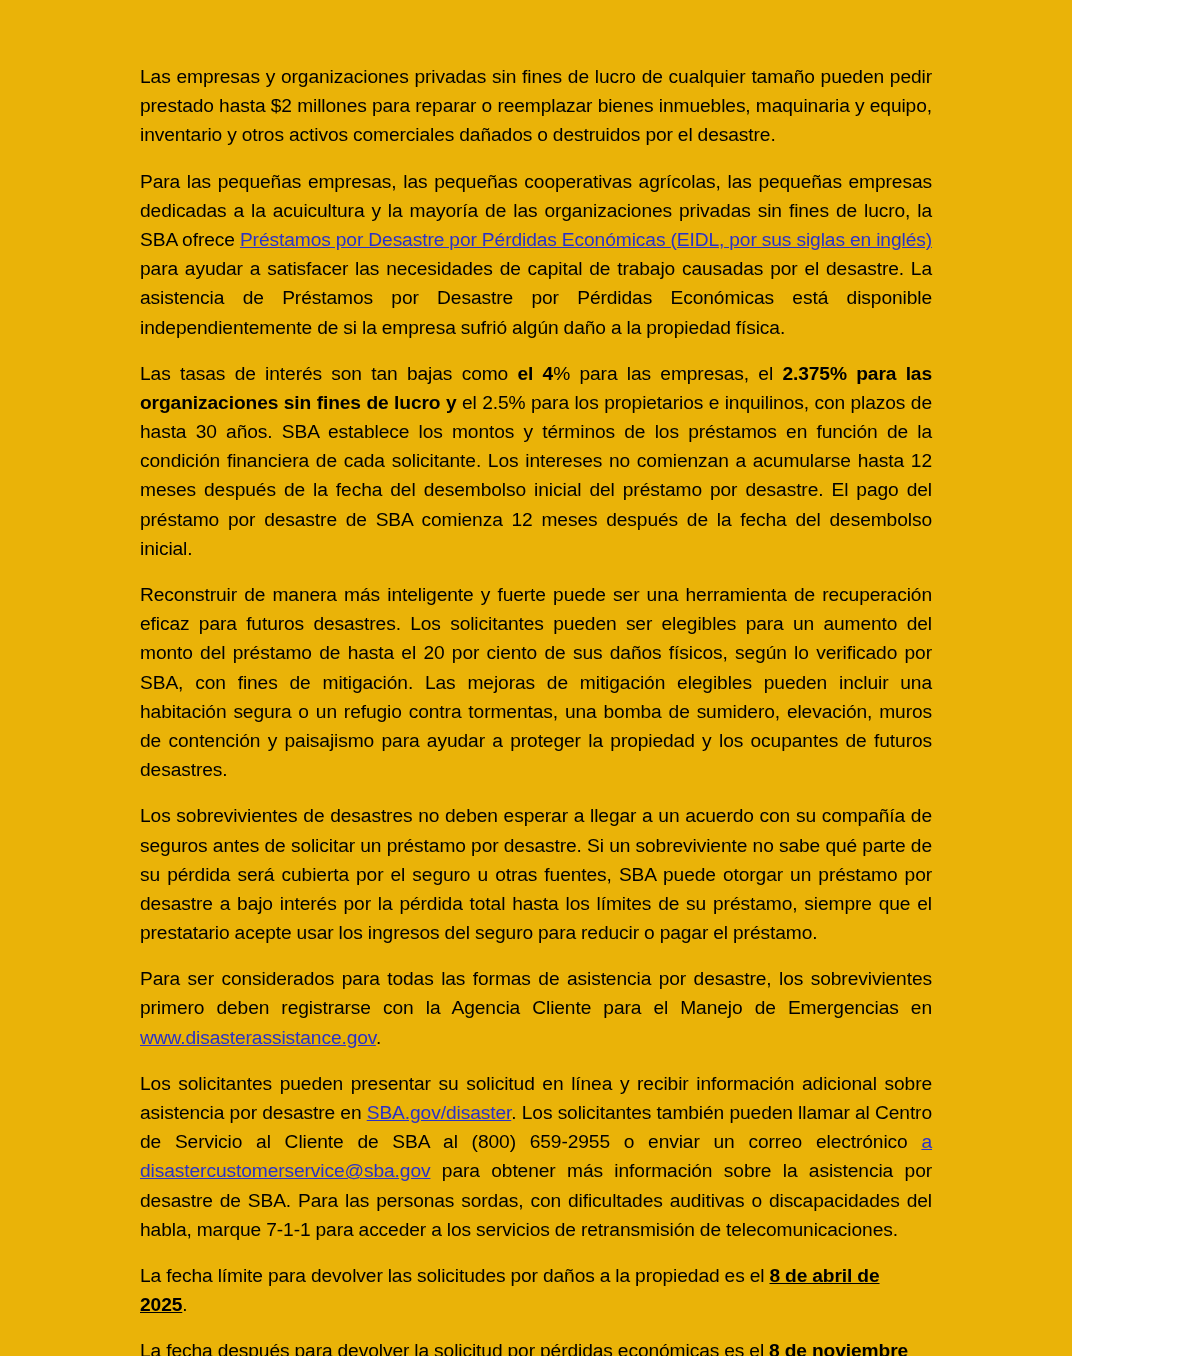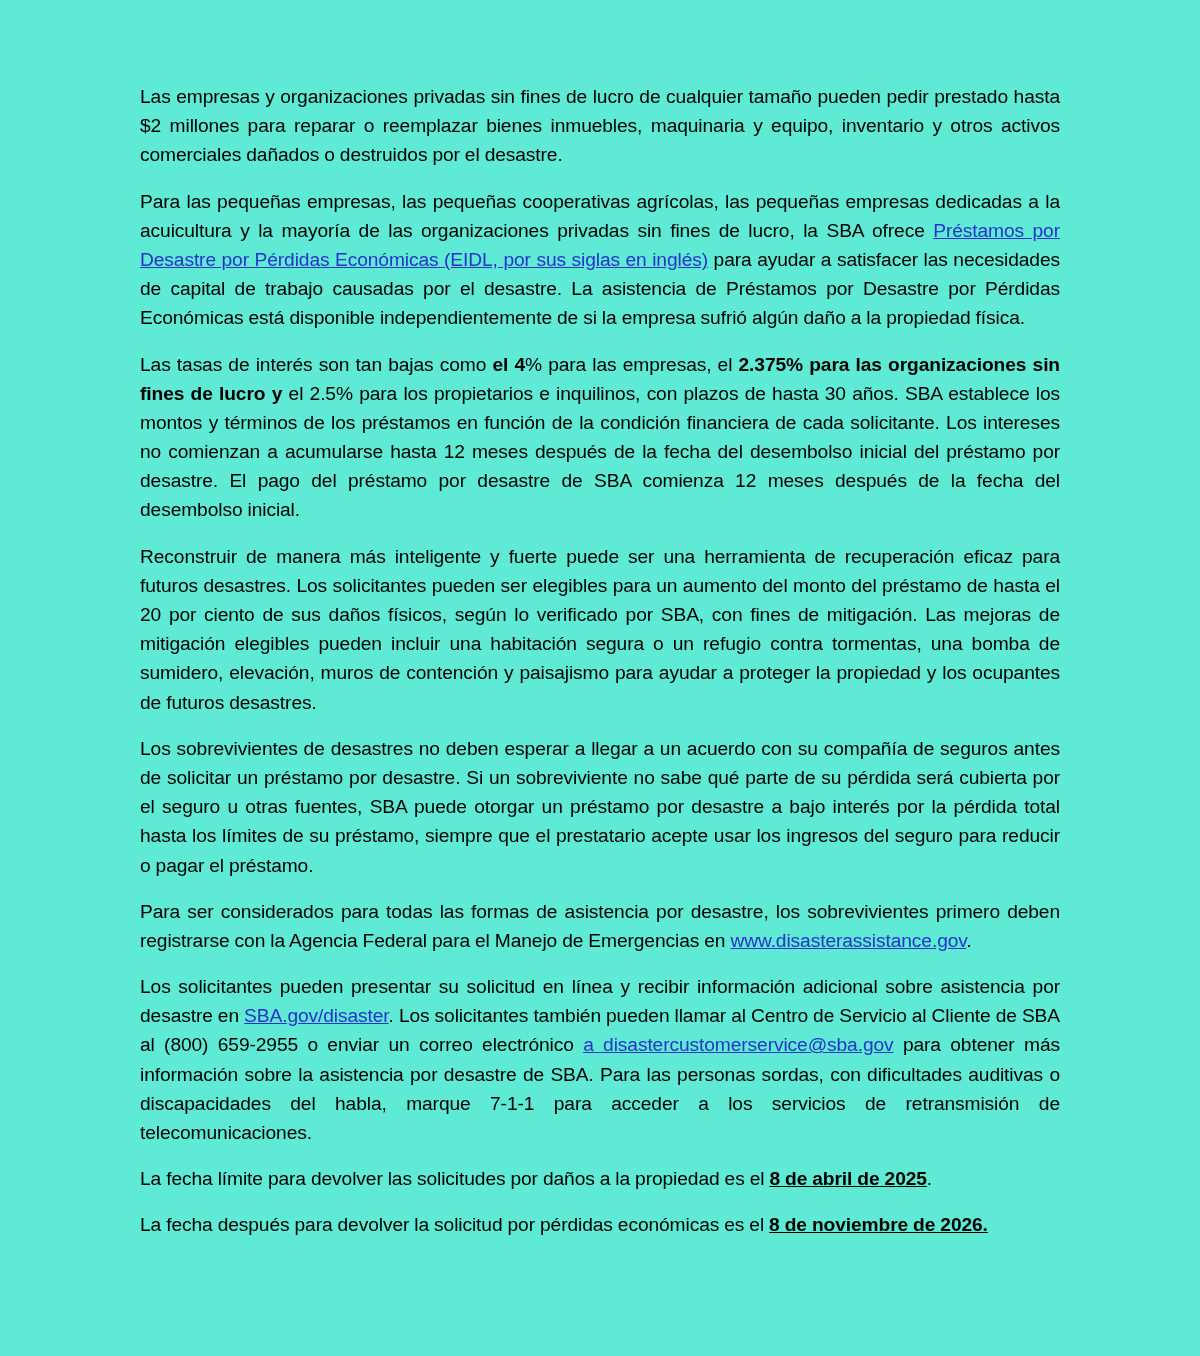--- a/index.html
+++ b/index.html
@@ -9,24 +9,24 @@
   }
   body {
     width: 1200px;
     height: 1356px;
     font-family: "Liberation Sans", sans-serif;
     color: #000000;
     overflow: hidden;
   }
   .page {
     box-sizing: border-box;
-    width: 1200px;
+    width: 1072px;
     height: 1356px;
-    padding: 82px 140px 0 140px;
-    background: #5eead4;
+    padding: 62px 140px 0 140px;
+    background: #eab308;
   }
   p.para {
     margin: 0 0 17px 0;
     font-size: 19.2px;
     line-height: 1.52;
     text-align: justify;
     text-justify: inter-word;
     letter-spacing: -0.1px;
     word-spacing: -0.2px;
   }
@@ -53,18 +53,18 @@
 </head>
 <body>
 
 <div class="page">
   <div id="doc-body">
       <p class="para"><span>Las empresas y organizaciones privadas sin fines de lucro de cualquier tamaño pueden pedir prestado hasta $2 millones para reparar o reemplazar bienes inmuebles, maquinaria y equipo, inventario y otros activos comerciales dañados o destruidos por el desastre.</span></p>
       <p class="para"><span>Para las pequeñas empresas, las pequeñas cooperativas agrícolas, las pequeñas empresas dedicadas a la acuicultura y la mayoría de las organizaciones privadas sin fines de lucro, la SBA ofrece </span><a class="link" href="#" style="color: rgb(42, 50, 200);">Préstamos por Desastre por Pérdidas Económicas (EIDL, por sus siglas en inglés)</a><span> para ayudar a satisfacer las necesidades de capital de trabajo causadas por el desastre. La asistencia de Préstamos por Desastre por Pérdidas Económicas está disponible independientemente de si la empresa sufrió algún daño a la propiedad física.</span></p>
       <p class="para"><span>Las tasas de interés son tan bajas como </span><b>el 4</b><span>% para las empresas, el </span><b>2.375% para las organizaciones sin fines de lucro y</b><span> el 2.5% para los propietarios e inquilinos, con plazos de hasta 30 años. SBA establece los montos y términos de los préstamos en función de la condición financiera de cada solicitante. Los intereses no comienzan a acumularse hasta 12 meses después de la fecha del desembolso inicial del préstamo por desastre.  El pago del préstamo por desastre de SBA comienza 12 meses después de la fecha del desembolso inicial.</span></p>
       <p class="para"><span>Reconstruir de manera más inteligente y fuerte puede ser una herramienta de recuperación eficaz para futuros desastres. Los solicitantes pueden ser elegibles para un aumento del monto del préstamo de hasta el 20 por ciento de sus daños físicos, según lo verificado por SBA, con fines de mitigación. Las mejoras de mitigación elegibles pueden incluir una habitación segura o un refugio contra tormentas, una bomba de sumidero, elevación, muros de contención y paisajismo para ayudar a proteger la propiedad y los ocupantes de futuros desastres.</span></p>
       <p class="para"><span>Los sobrevivientes de desastres no deben esperar a llegar a un acuerdo con su compañía de seguros antes de solicitar un préstamo por desastre. Si un sobreviviente no sabe qué parte de su pérdida será cubierta por el seguro u otras fuentes, SBA puede otorgar un préstamo por desastre a bajo interés por la pérdida total hasta los límites de su préstamo, siempre que el prestatario acepte usar los ingresos del seguro para reducir o pagar el préstamo.</span></p>
-      <p class="para"><span>Para ser considerados para todas las formas de asistencia por desastre, los sobrevivientes primero deben registrarse con la Agencia Federal para el Manejo de Emergencias en </span><a class="link" href="#" style="color: rgb(42, 50, 200);">www.disasterassistance.gov</a><span>.</span></p>
+      <p class="para"><span>Para ser considerados para todas las formas de asistencia por desastre, los sobrevivientes primero deben registrarse con la Agencia Cliente para el Manejo de Emergencias en </span><a class="link" href="#" style="color: rgb(42, 50, 200);">www.disasterassistance.gov</a><span>.</span></p>
       <p class="para"><span>Los solicitantes pueden presentar su solicitud en línea y recibir información adicional sobre asistencia por desastre en </span><a class="link" href="#" style="color: rgb(42, 50, 200);">SBA.gov/disaster</a><span>. Los solicitantes también pueden llamar al Centro de Servicio al Cliente de SBA al (800) 659-2955 o enviar un correo electrónico </span><a class="link" href="#" style="color: rgb(42, 50, 200);"> a disastercustomerservice@sba.gov</a><span> para obtener más información sobre la asistencia por desastre de SBA. Para las personas sordas, con dificultades auditivas o discapacidades del habla, marque 7-1-1 para acceder a los servicios de retransmisión de telecomunicaciones.</span></p>
       <p class="para nojust"><span>La fecha límite para devolver las solicitudes por daños a la propiedad es el </span><span class="u-b">8 de abril de 2025</span><span>.</span></p>
       <p class="para last nojust"><span>La fecha después para devolver la solicitud por pérdidas económicas es el </span><span class="u-b">8 de noviembre de 2026.</span></p>
     </div>
 </div>
 
 </body></html>

